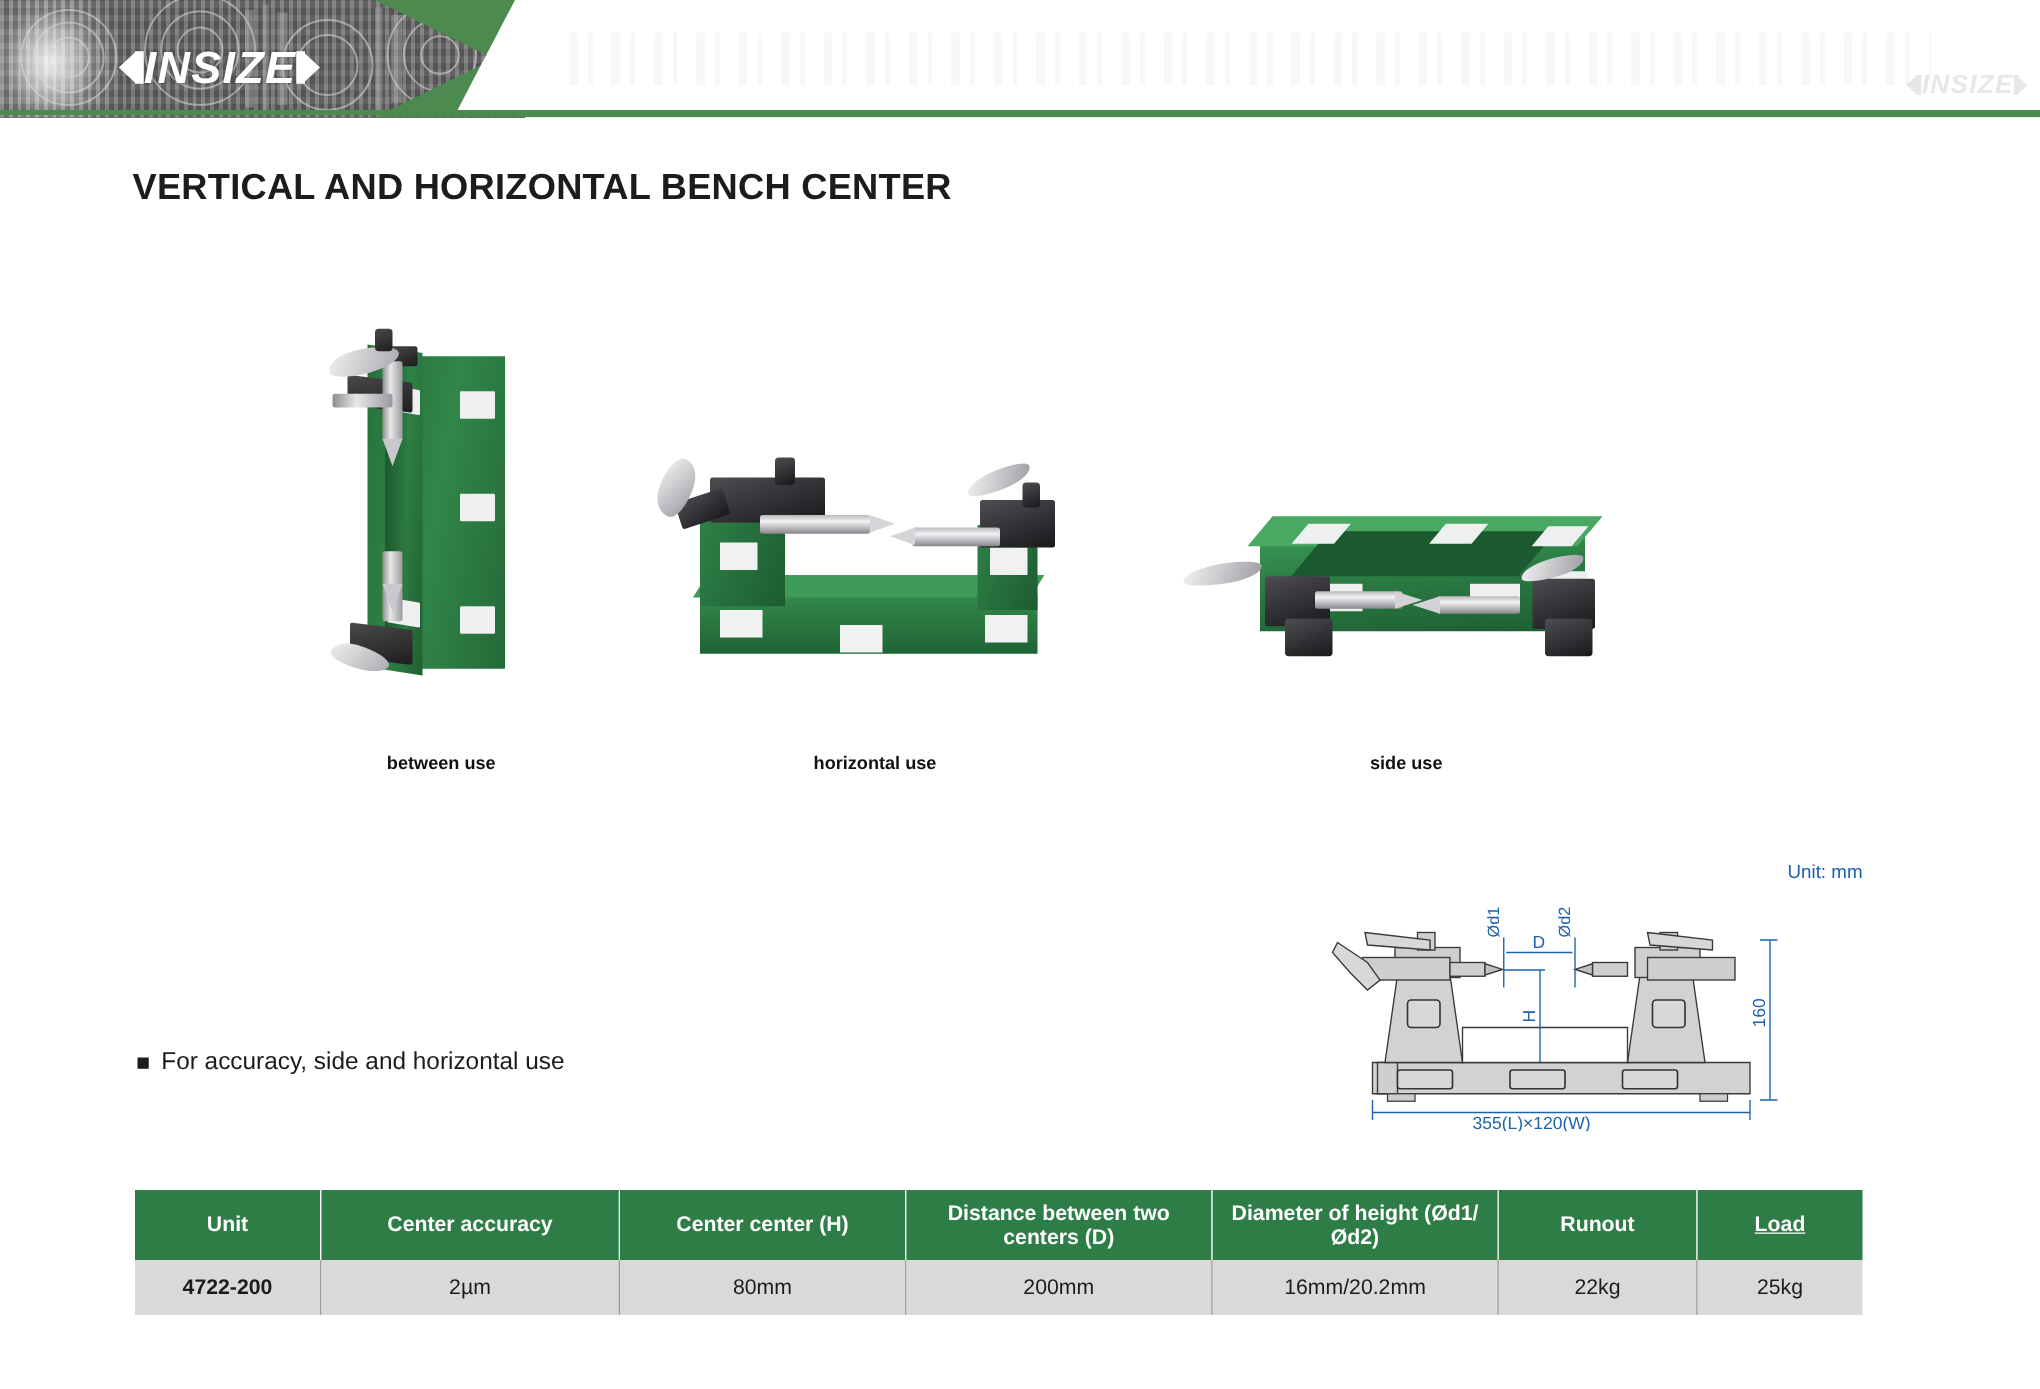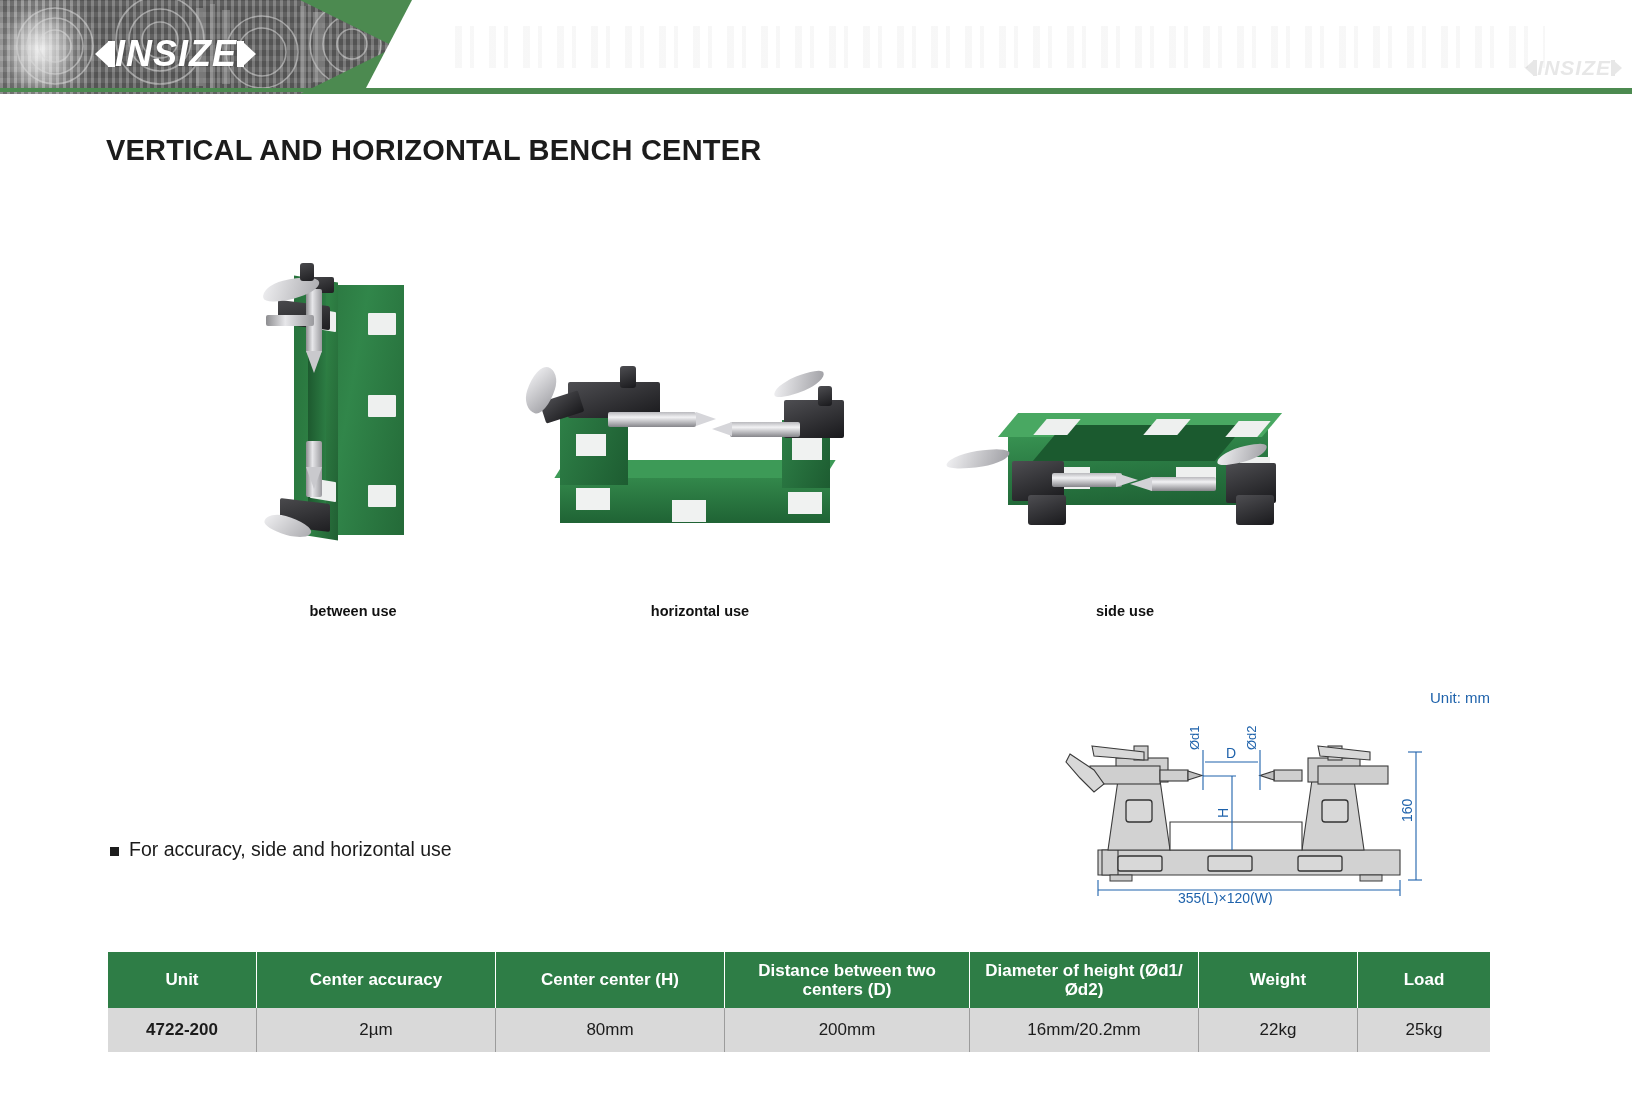--- a/index.html
+++ b/index.html
@@ -200,21 +200,21 @@
     position:absolute;left:108px;top:952px;width:1320px;
     border-collapse:collapse;table-layout:fixed;
   }
   .spec-table th{
     background:#2e7d46;color:#ffffff;font-size:17px;font-weight:bold;
     height:56px;text-align:center;
     border-left:1px solid #ffffff;border-right:1px solid #ffffff;
     line-height:1.12;padding:0 4px;
   }
   .spec-table th:first-child{border-left:none;}
-  .spec-table th:last-child{border-right:none;}
+  .spec-table th:last-child{border-right:none;text-decoration:underline;}
   .spec-table td{
     background:#d9d9d9;color:#1c1c1c;font-size:17px;height:42px;
     text-align:center;
     border-left:1px solid #9c9c9c;border-right:1px solid #9c9c9c;
   }
   .spec-table td:first-child{border-left:none;font-weight:bold;}
   .spec-table td:last-child{border-right:none;}
 </style>
 </head>
 <body>
@@ -423,21 +423,21 @@
 </div>
 
 <table class="spec-table">
   <thead>
     <tr>
       <th style="width:140px">Unit</th>
       <th style="width:230px">Center accuracy</th>
       <th style="width:220px">Center center (H)</th>
       <th style="width:236px">Distance between two centers (D)</th>
       <th style="width:220px">Diameter of height (Ød1/Ød2)</th>
-      <th style="width:150px">Weight</th>
+      <th style="width:150px">Runout</th>
       <th style="width:124px">Load</th>
     </tr>
   </thead>
   <tbody>
     <tr>
       <td>4722-200</td>
       <td>2µm</td>
       <td>80mm</td>
       <td>200mm</td>
       <td>16mm/20.2mm</td>

